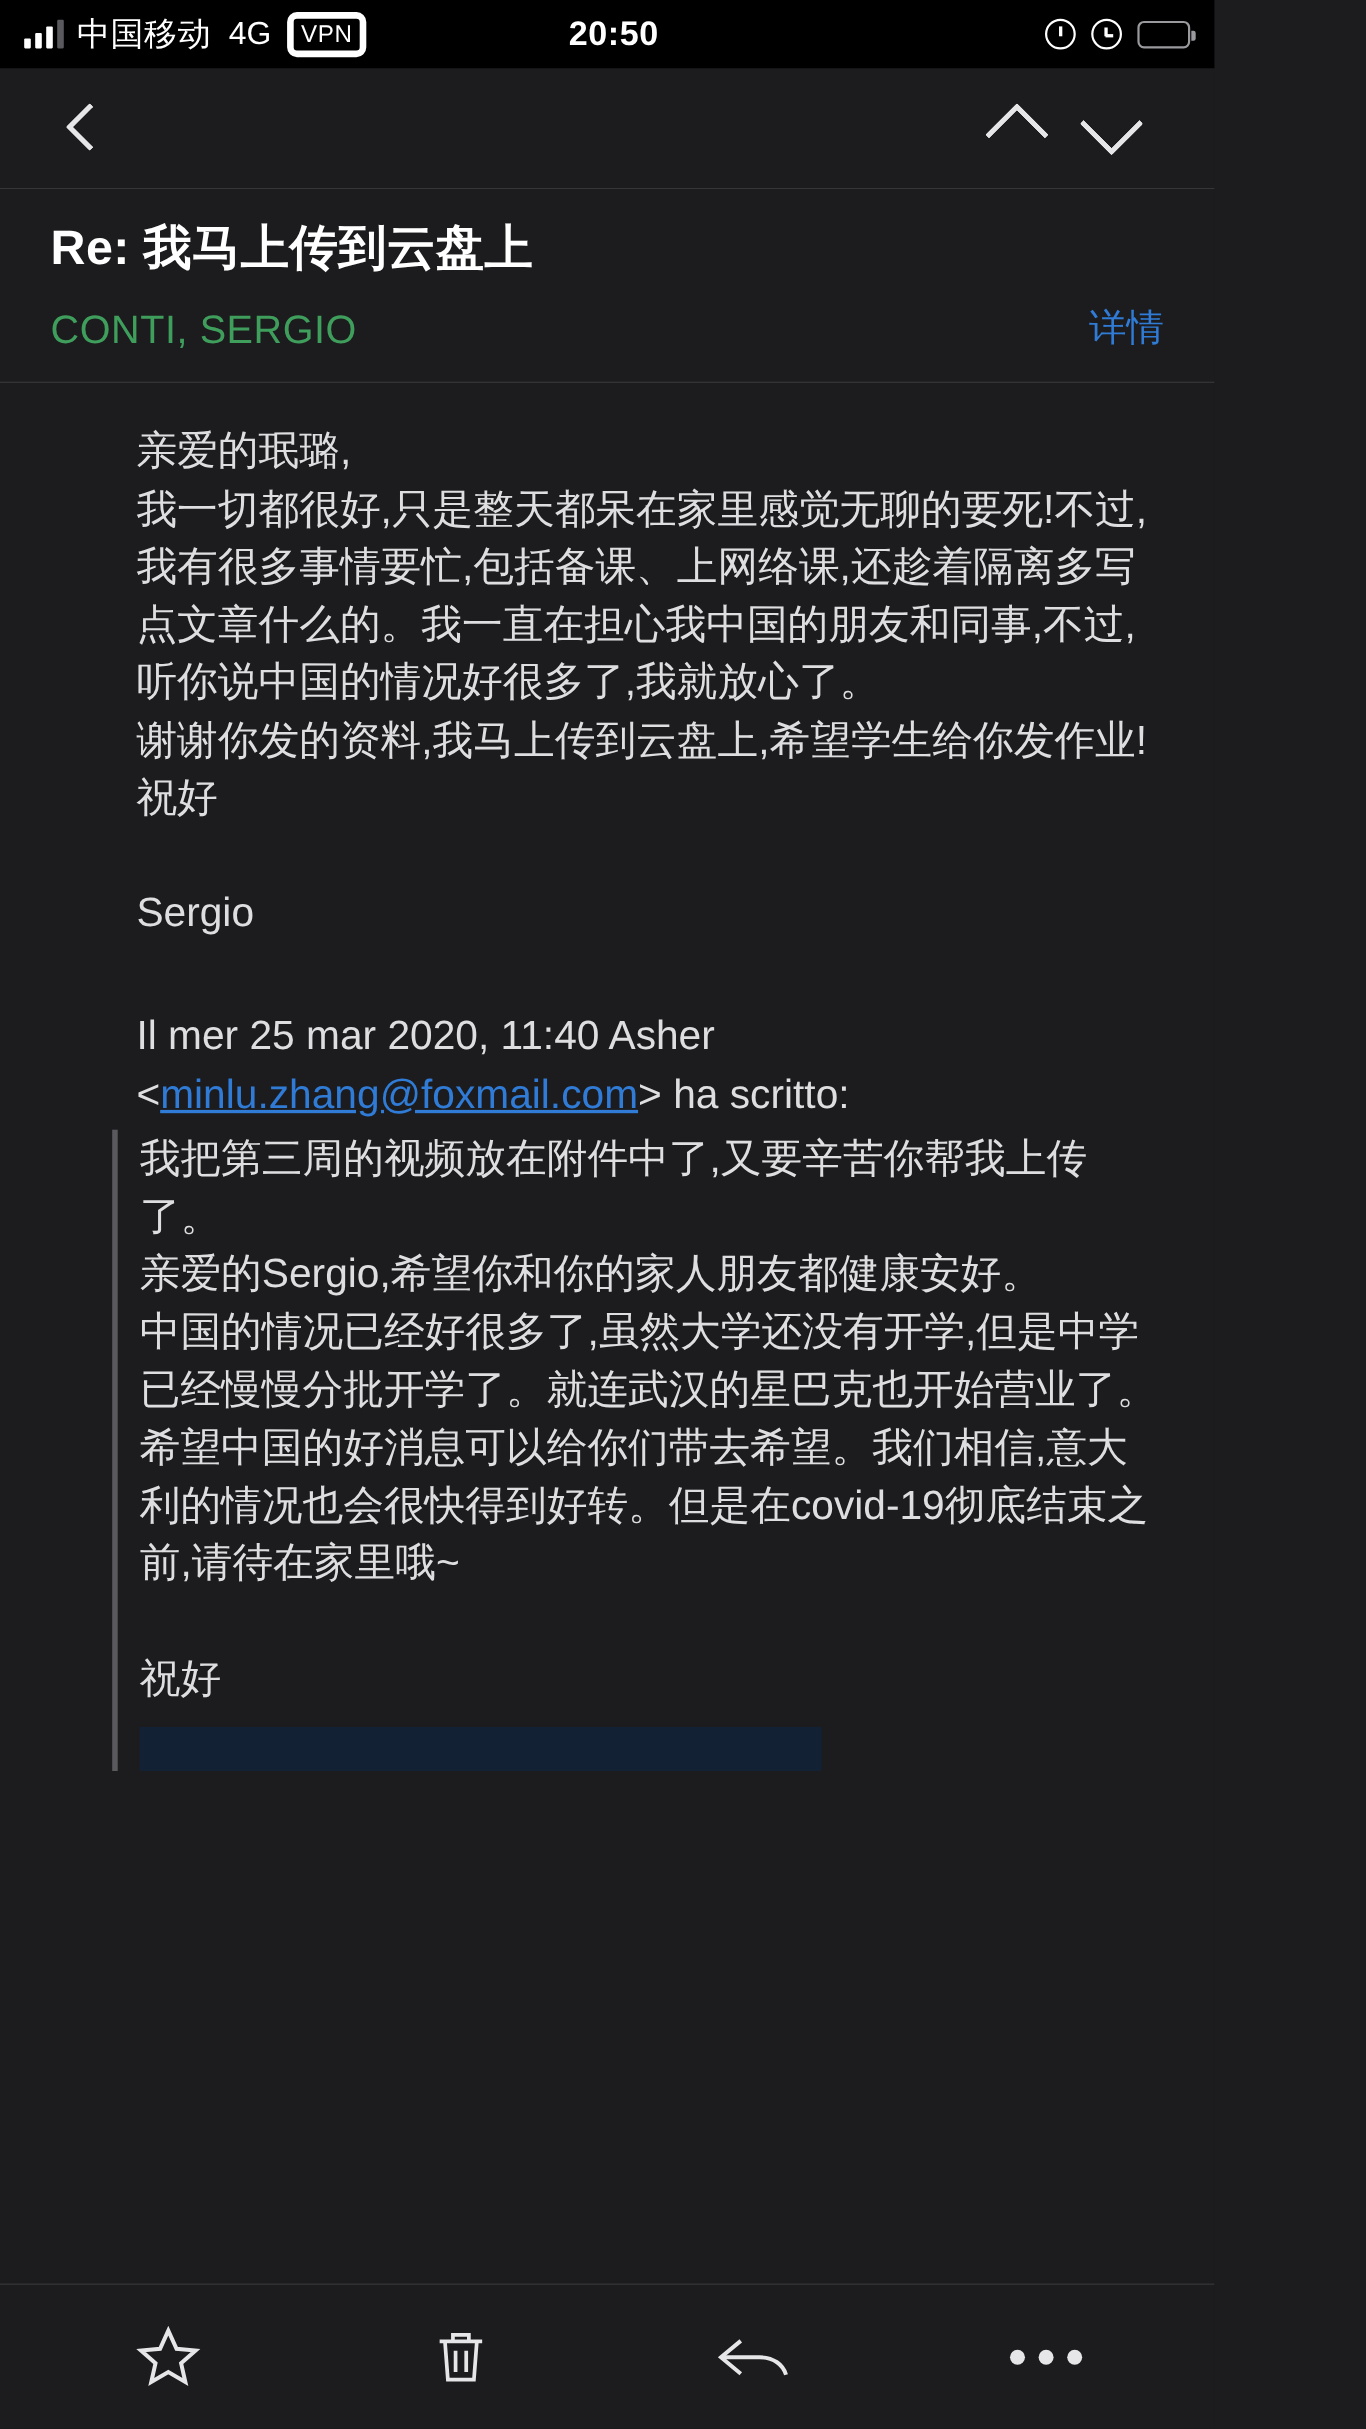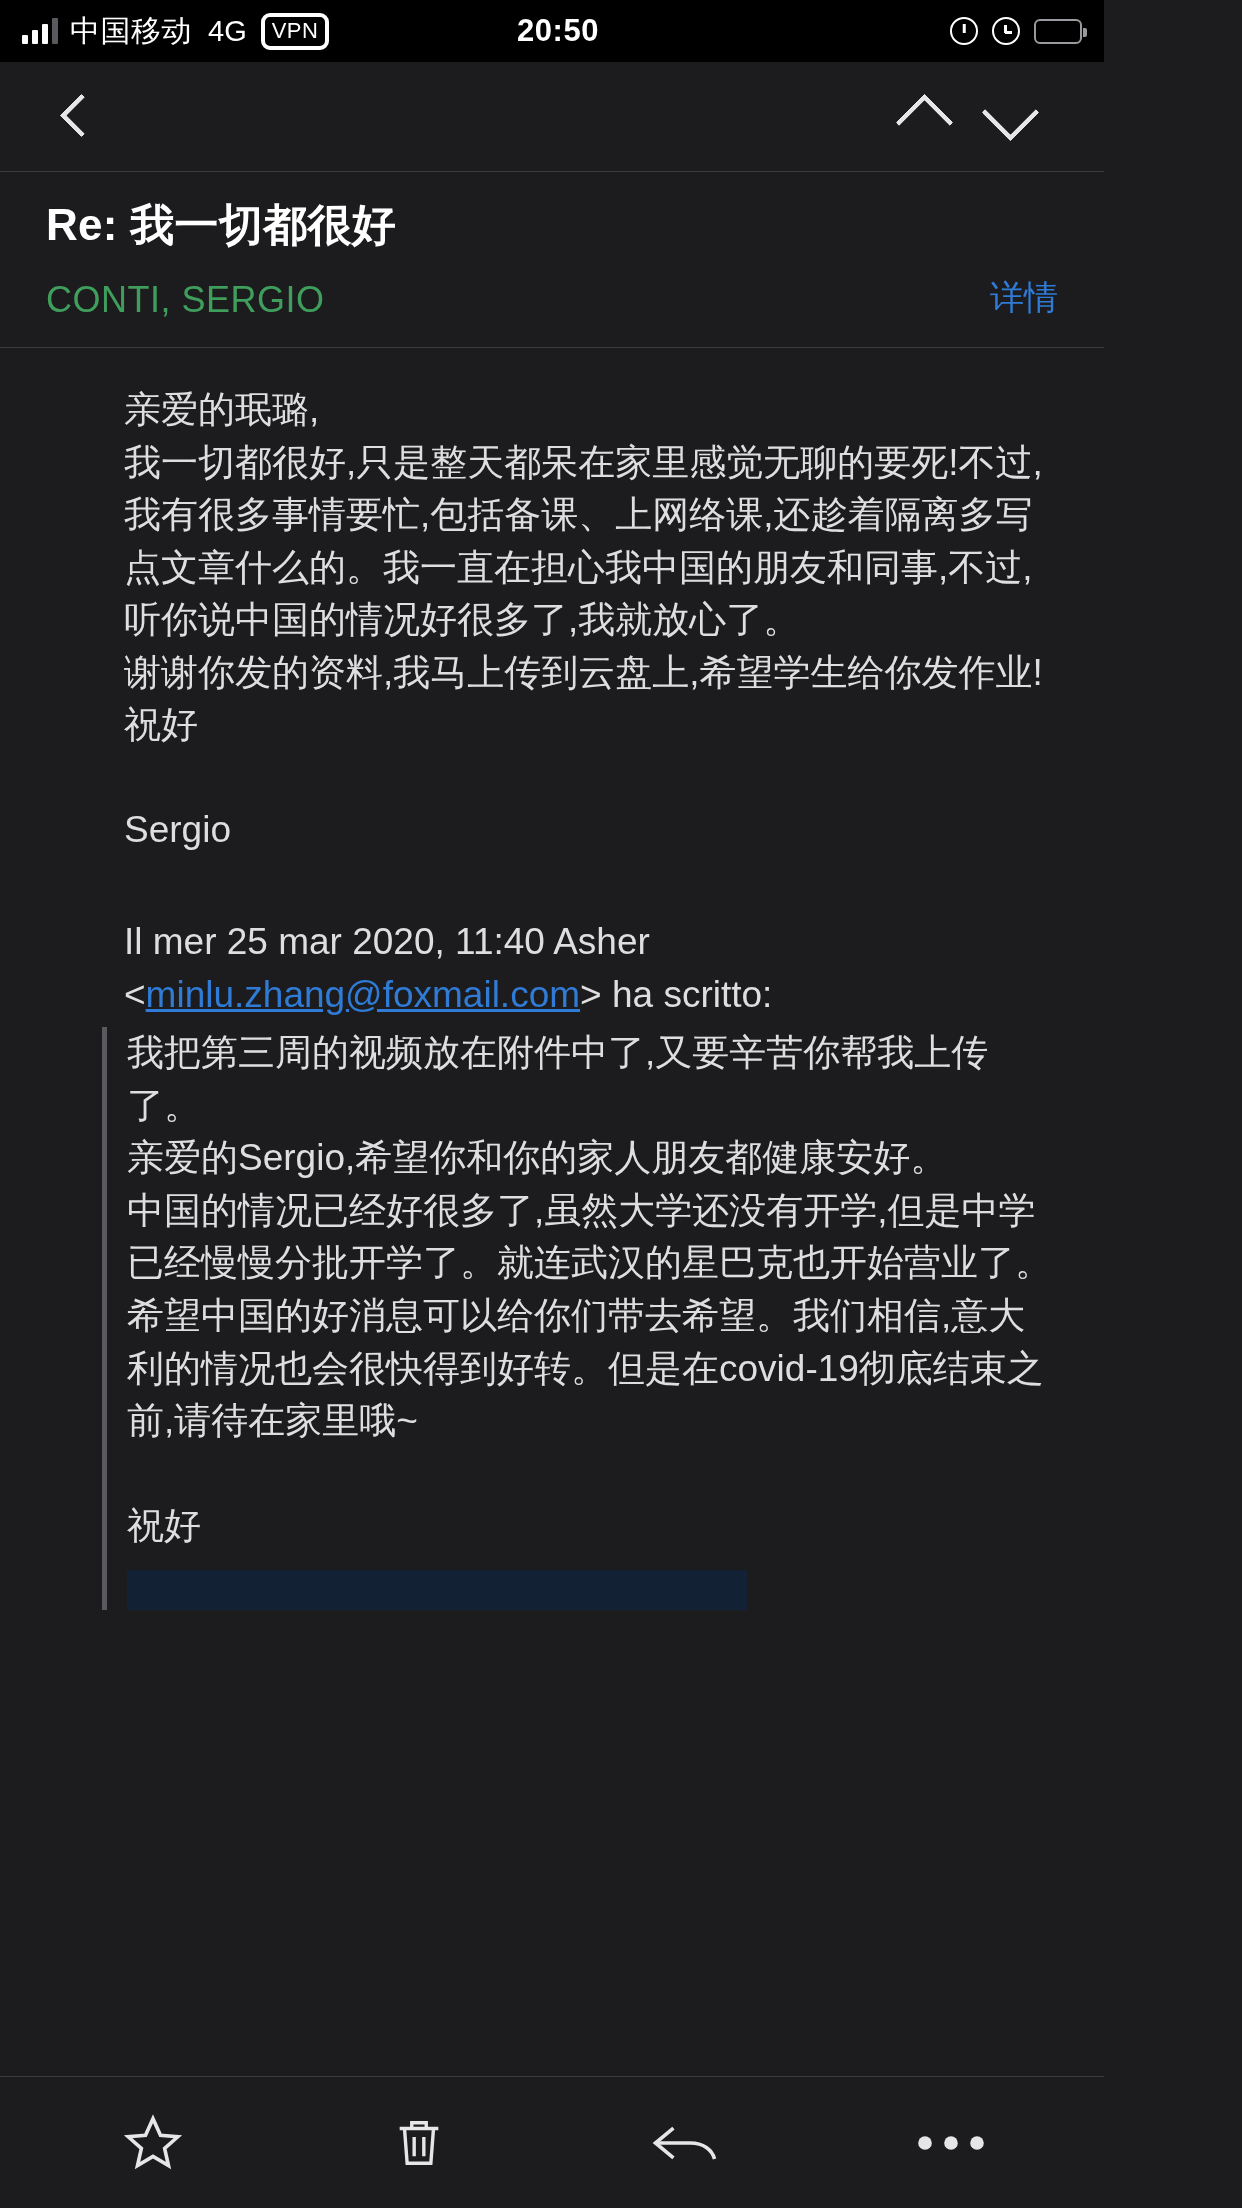--- a/index.html
+++ b/index.html
@@ -50,21 +50,21 @@
     border-radius: 1px;
   }
   .signal-bars i:nth-child(1) { height: 9px; }
   .signal-bars i:nth-child(2) { height: 14px; }
   .signal-bars i:nth-child(3) { height: 20px; }
   .signal-bars i:nth-child(4) { height: 26px; background: #5a5a5e; }
   .carrier { font-size: 30px; letter-spacing: 0.5px; }
   .net-type { font-size: 29px; margin-left: 4px; }
   .vpn-badge {
     font-size: 22px;
-    border: 4px solid #ffffff;
+    border: 6px solid #ffffff;
     border-radius: 9px;
     padding: 1px 7px 2px 7px;
     letter-spacing: 0.5px;
     margin-left: 2px;
   }
   .status-center {
     position: absolute;
     left: 12px; right: 0;
     text-align: center;
     font-size: 31px;
@@ -293,21 +293,21 @@
     <div class="nav-spacer"></div>
     <div class="chev up">
       <span class="sr-only"></span>
     </div>
     <div class="chev down">
       <span class="sr-only"></span>
     </div>
   </div>
 
   <div class="mail-header">
-    <div class="subject">Re: 我一切都很好</div>
+    <div class="subject">Re: 我马上传到云盘上</div>
     <div class="sender-row">
       <span class="sender">CONTI, SERGIO</span>
       <span class="details-link">详情</span>
     </div>
   </div>
 
   <div class="mail-body">
     <div class="msg">
       <p>亲爱的珉璐,</p>
       <p>我一切都很好,只是整天都呆在家里感觉无聊的要死!不过,我有很多事情要忙,包括备课、上网络课,还趁着隔离多写点文章什么的。我一直在担心我中国的朋友和同事,不过,听你说中国的情况好很多了,我就放心了。</p>

